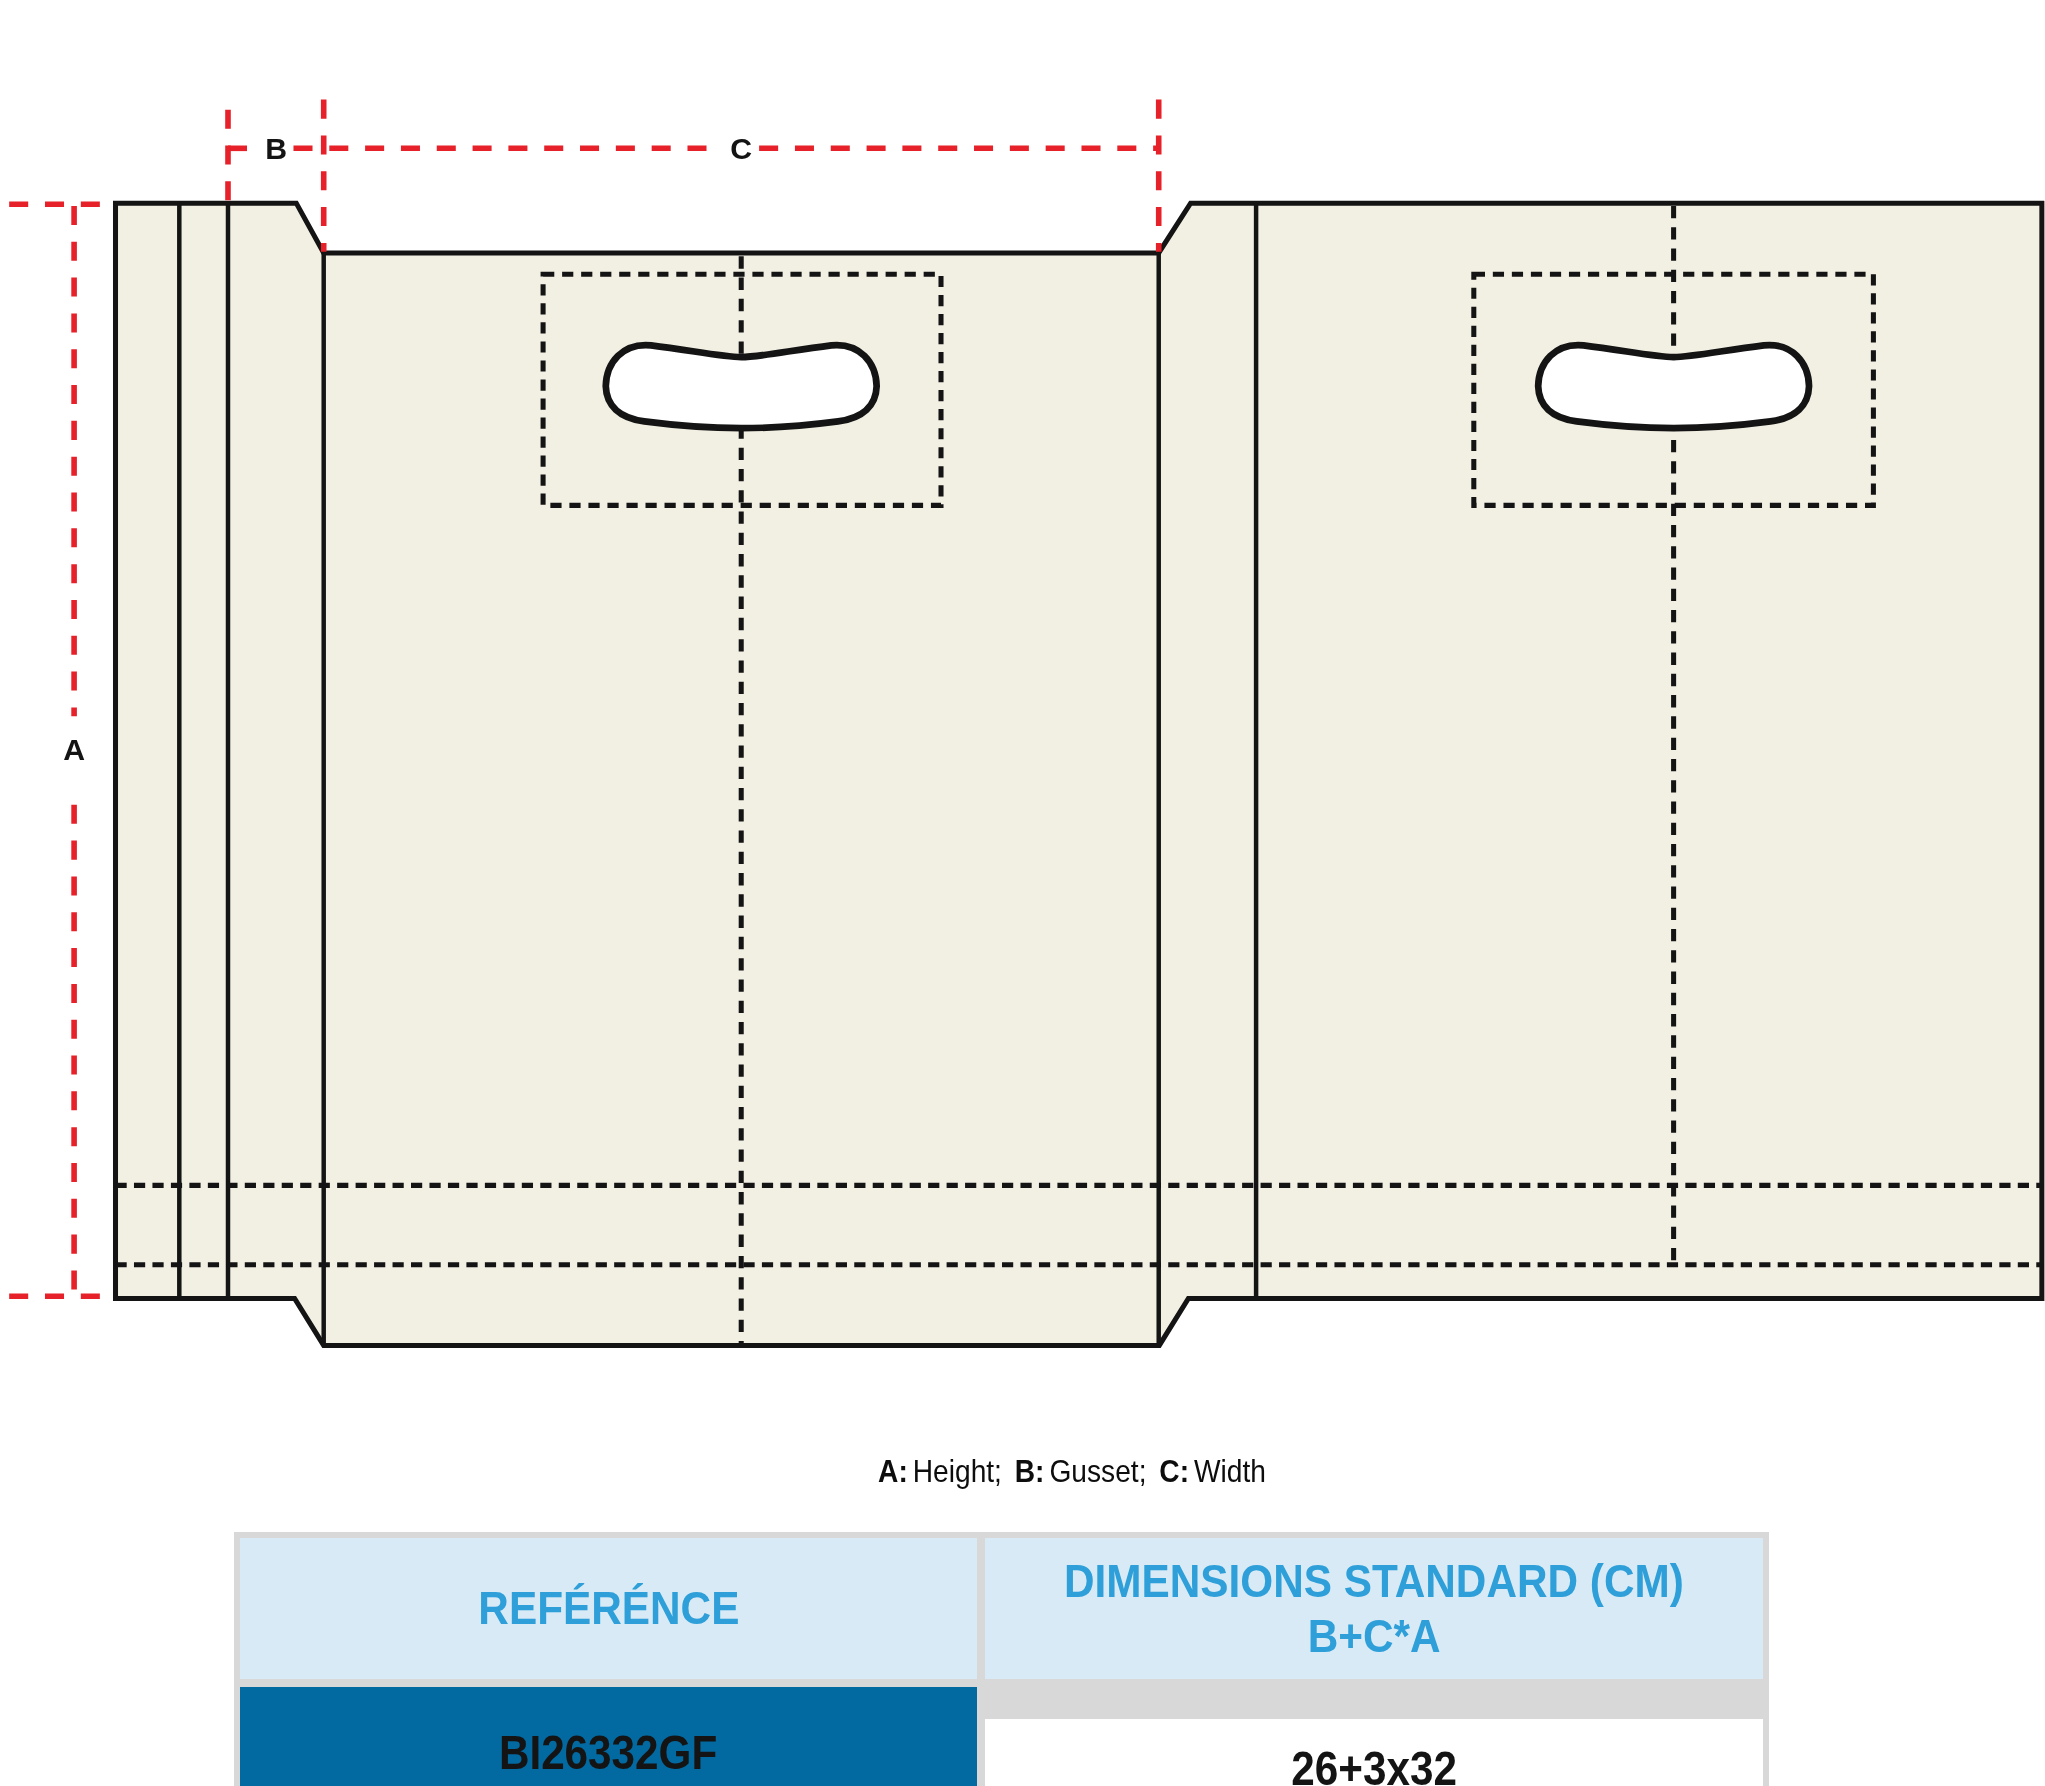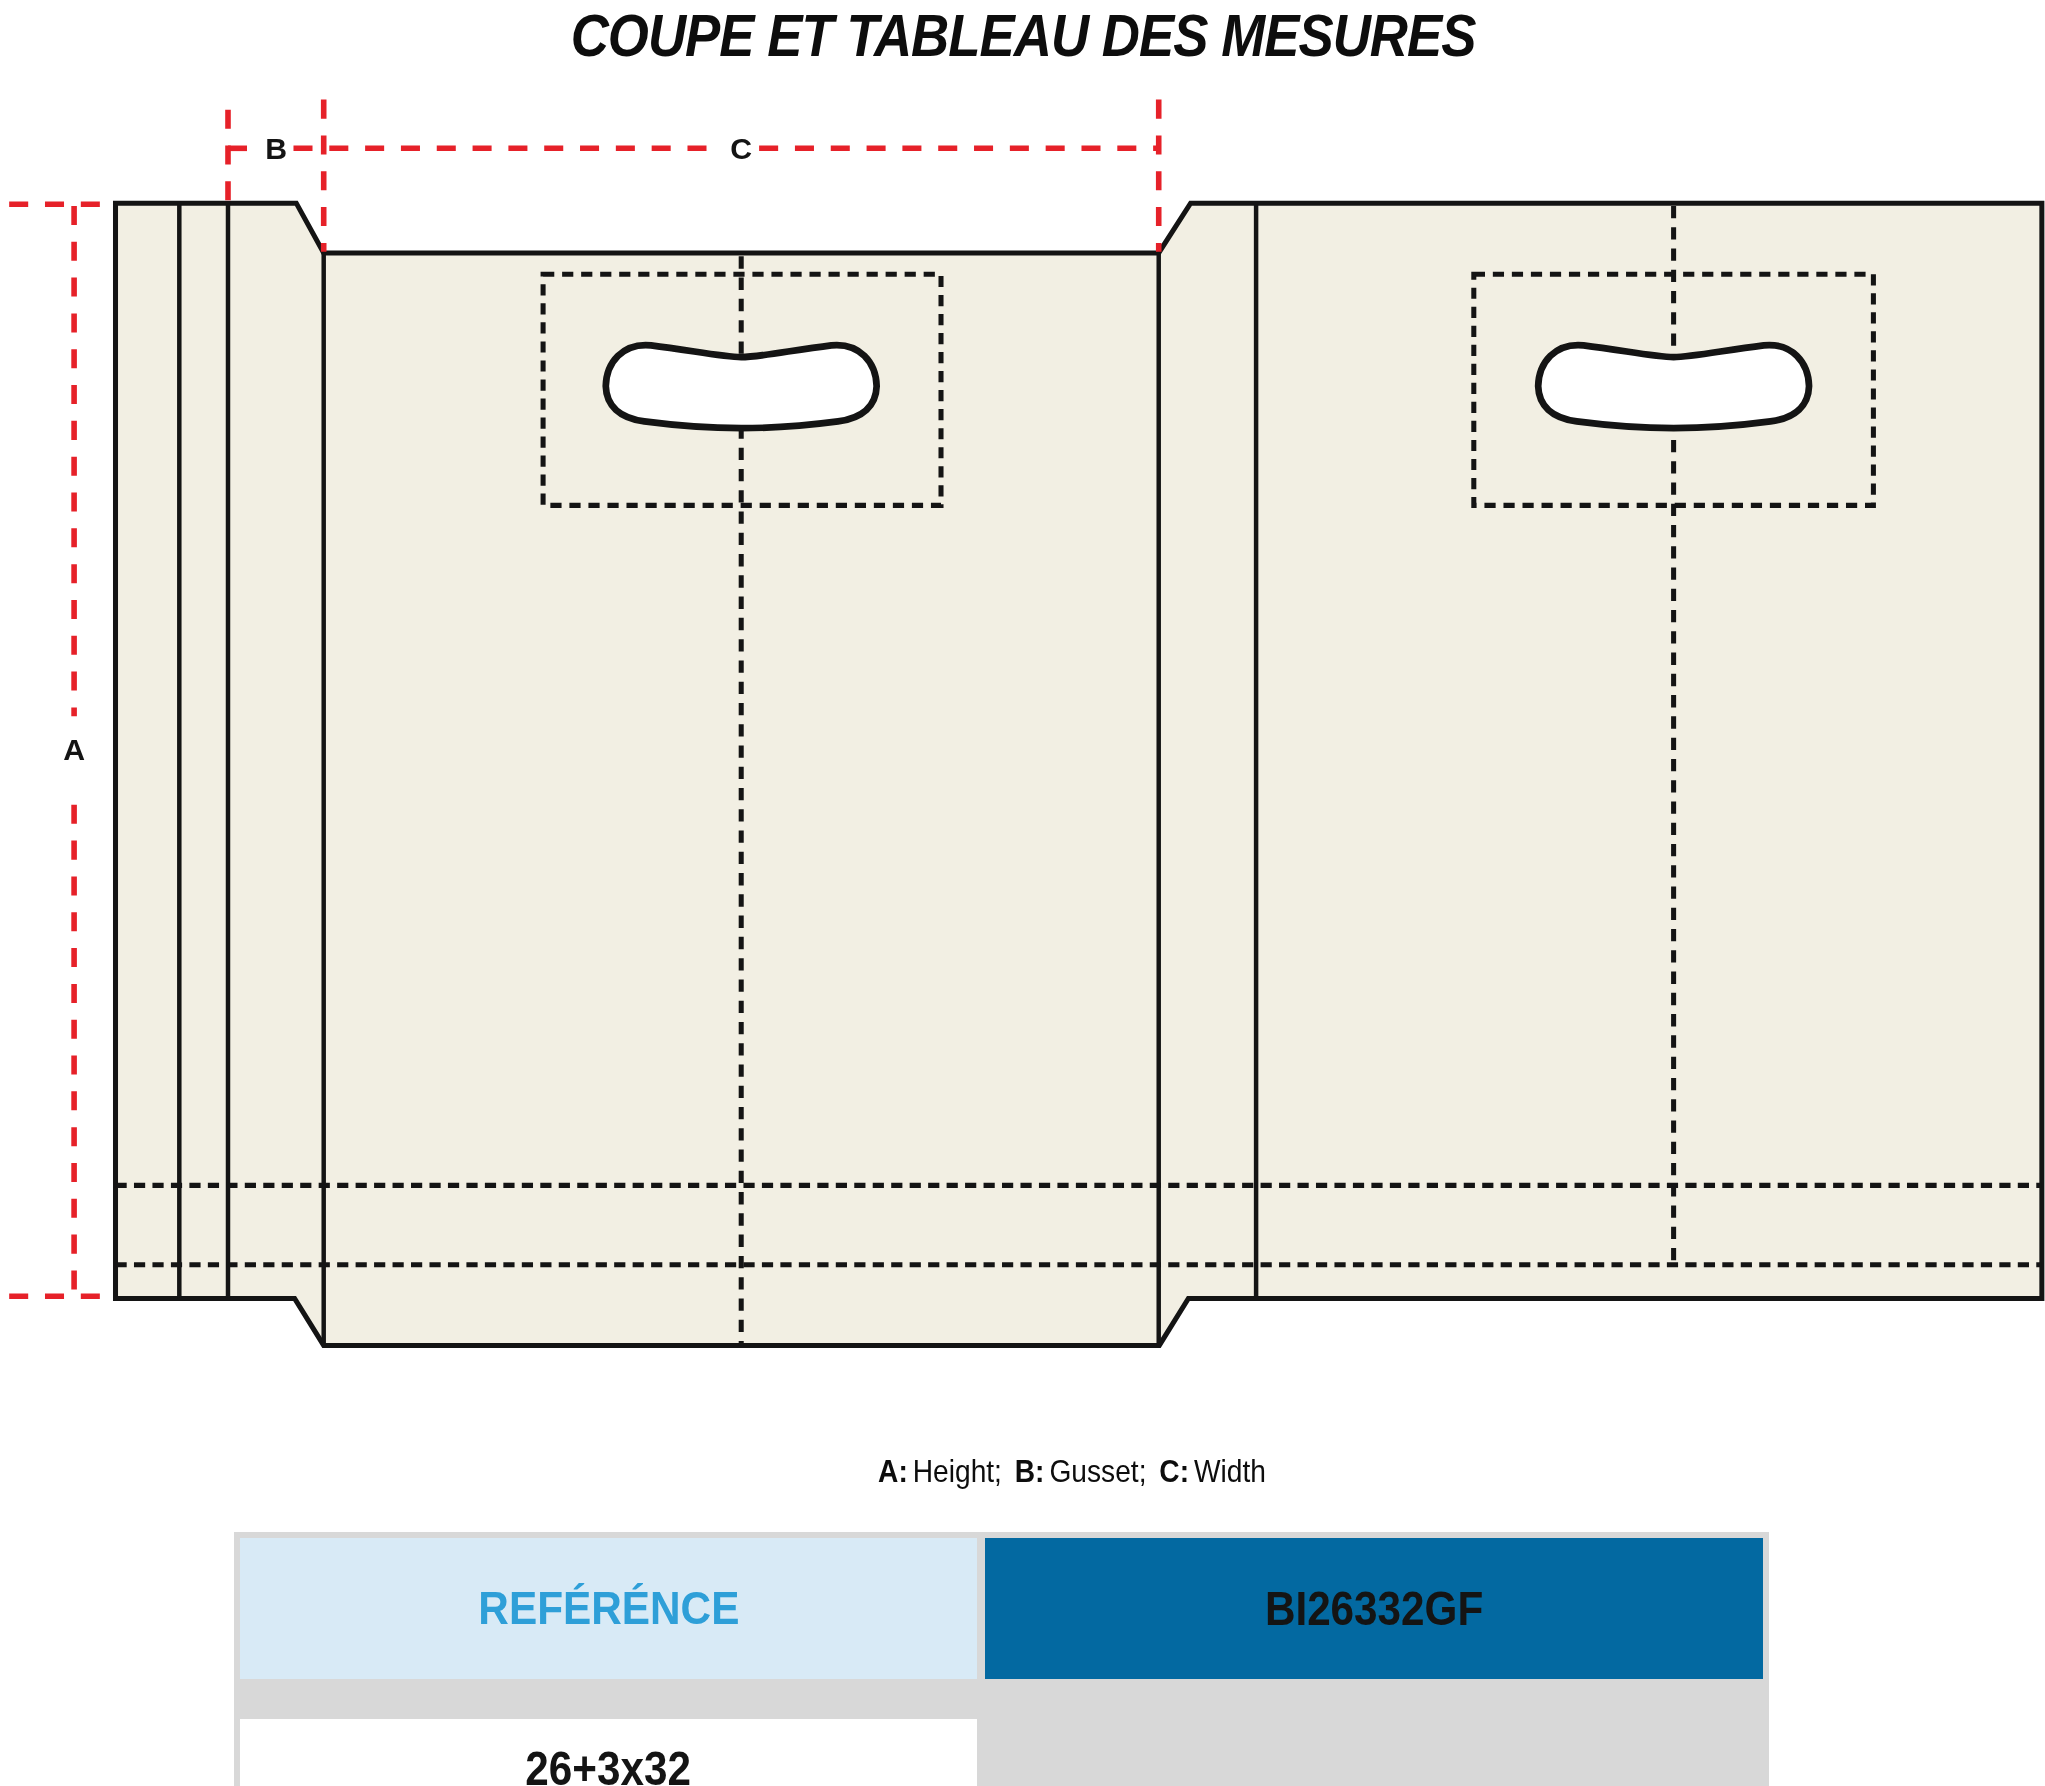--- a/index.html
+++ b/index.html
@@ -106,23 +106,20 @@
     transform: scaleX(0.88);
     transform-origin: center;
     white-space: nowrap;
   }
 </style>
 </head>
 <body>
 
 <div class="page">
 
-  <div class="title-wrap">
-    <span class="title-text">COUPE ET TABLEAU DES MESURES</span>
-  </div>
 
   <svg class="diagram" viewBox="0 0 3655 3193">
 
     <path d="M206 363 H529 L578 452 H2070 L2127 363 H3648 V2320 H2123 L2071 2404 H578 L526 2320 H206 Z" fill="#F2EFE3" stroke="#141414" stroke-width="9" stroke-linejoin="miter"></path>
 
     <path d="M320 363 V2320" stroke="#141414" stroke-width="8" fill="none"></path>
     <path d="M407 363 V2320" stroke="#141414" stroke-width="8" fill="none"></path>
     <path d="M578 452 V2404" stroke="#141414" stroke-width="8" fill="none"></path>
     <path d="M2070 452 V2404" stroke="#141414" stroke-width="8" fill="none"></path>
     <path d="M2244 363 V2320" stroke="#141414" stroke-width="8" fill="none"></path>
@@ -158,20 +155,24 @@
   </svg>
 
   <div class="legend">
     <span class="key">A:</span><span class="val">Height;</span><span class="key">B:</span><span class="val">Gusset;</span><span class="key">C:</span><span class="val">Width</span>
   </div>
 
   <div class="dims-table">
     <div class="cell header">
       <div class="header-text">REFÉRÉNCE</div>
     </div>
+    <div class="cell header">
+      <div class="header-text">DIMENSIONS STANDARD (CM)</div>
+      <div class="header-text">B+C*A</div>
+    </div>
     <div class="cell ref-cell">
       <div class="value-text">BI26332GF</div>
     </div>
     <div class="cell dim-cell">
       <div class="value-text">26+3x32</div>
     </div>
   </div>
 
 </div>
 

